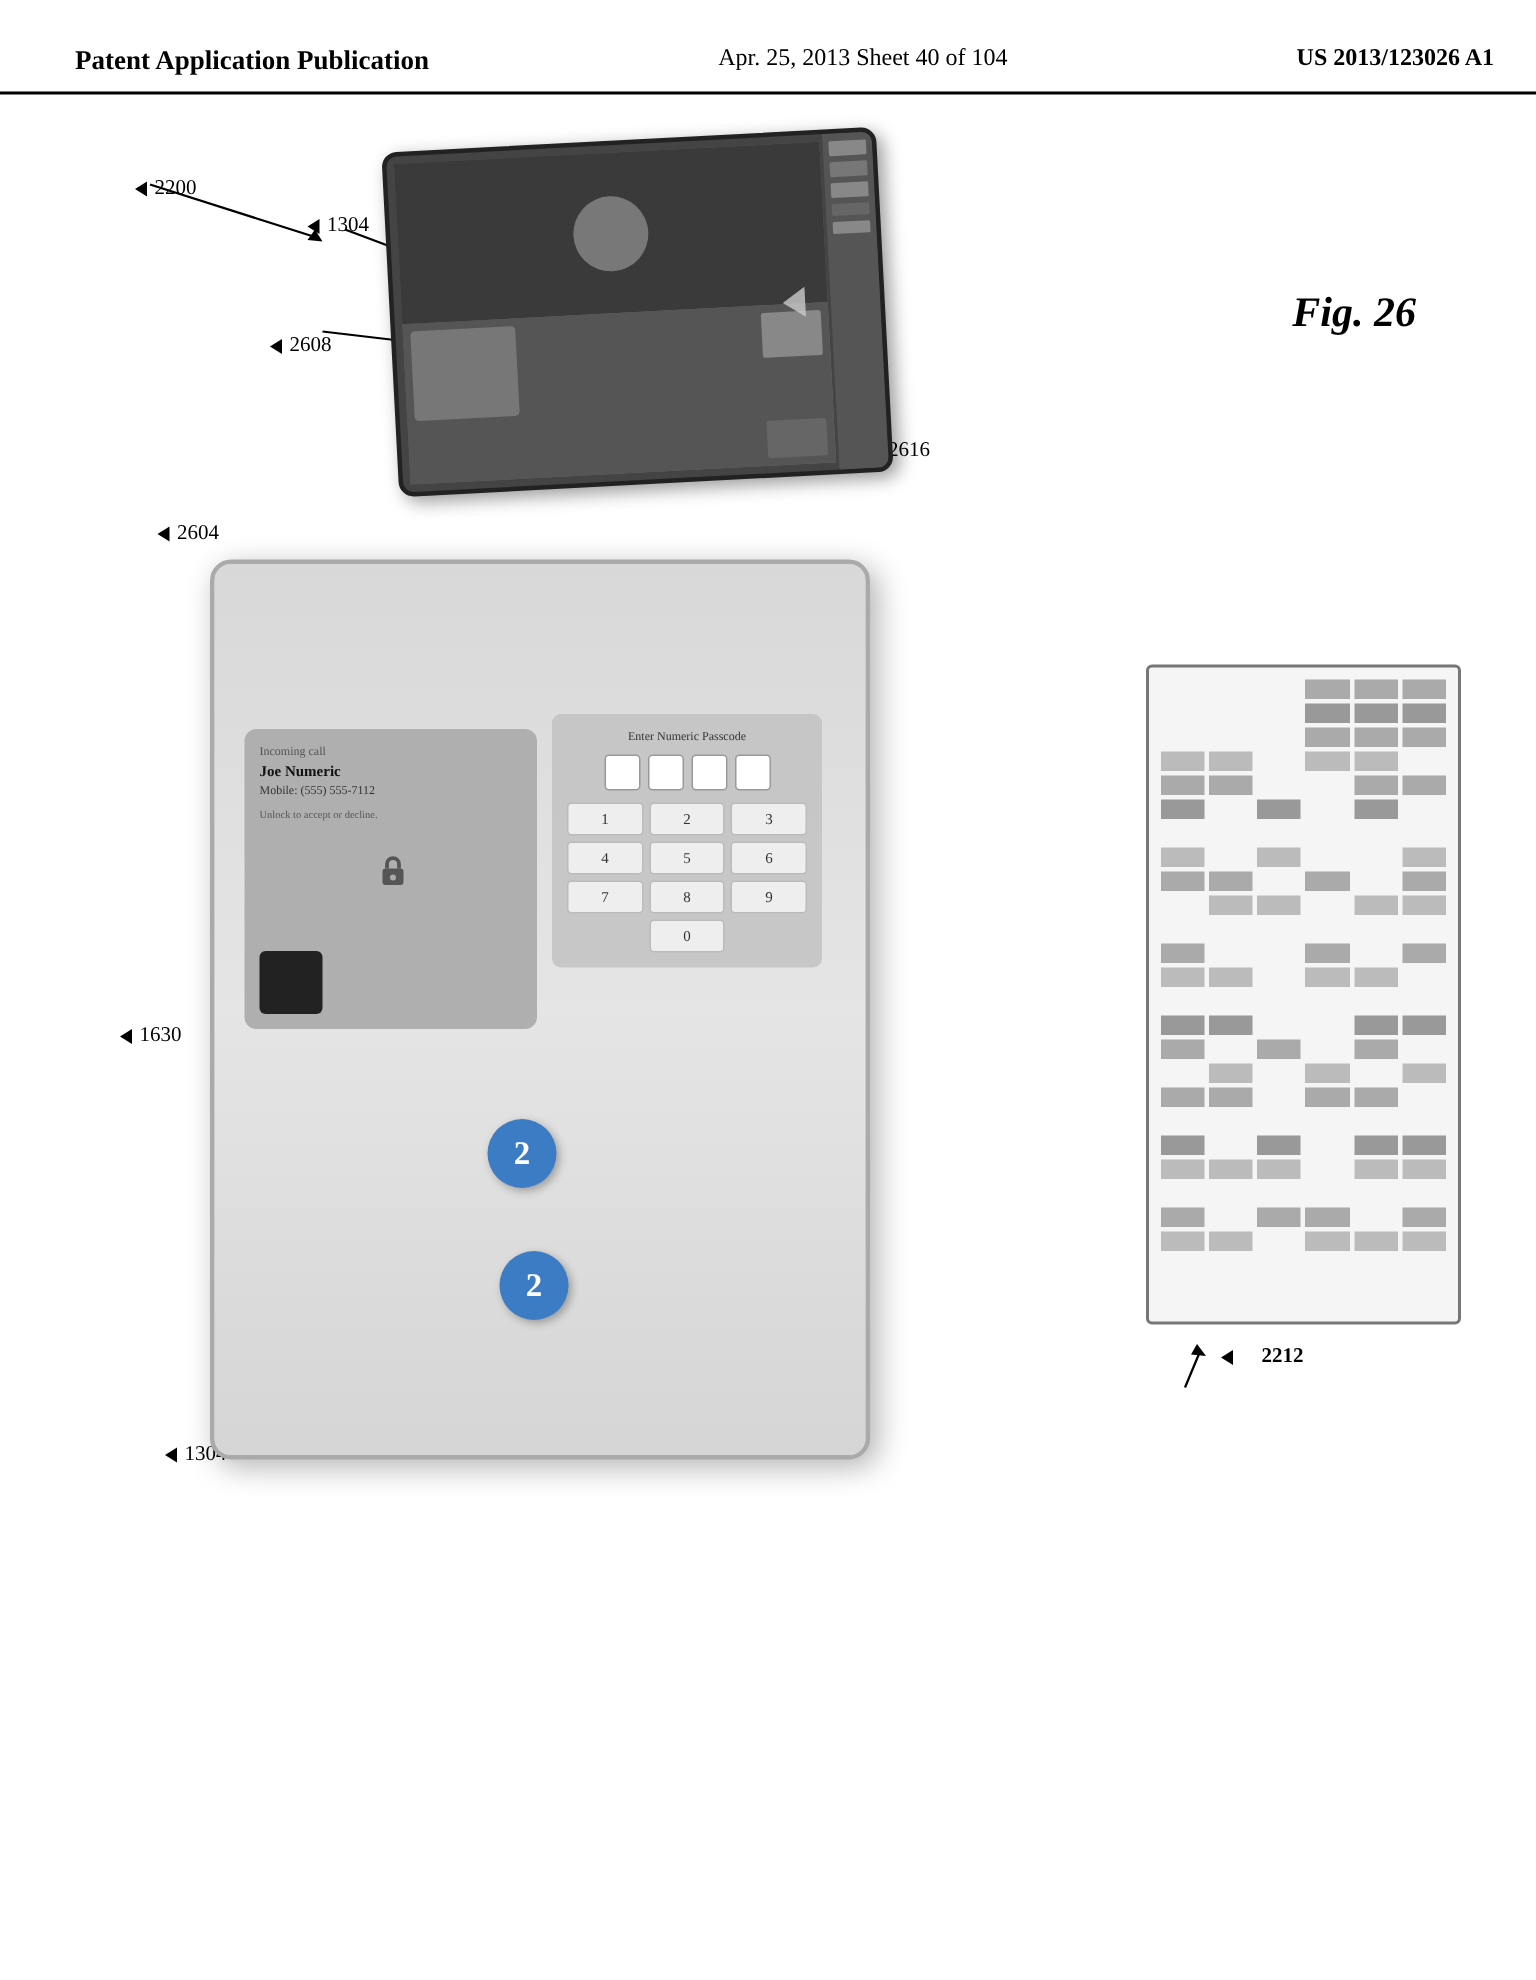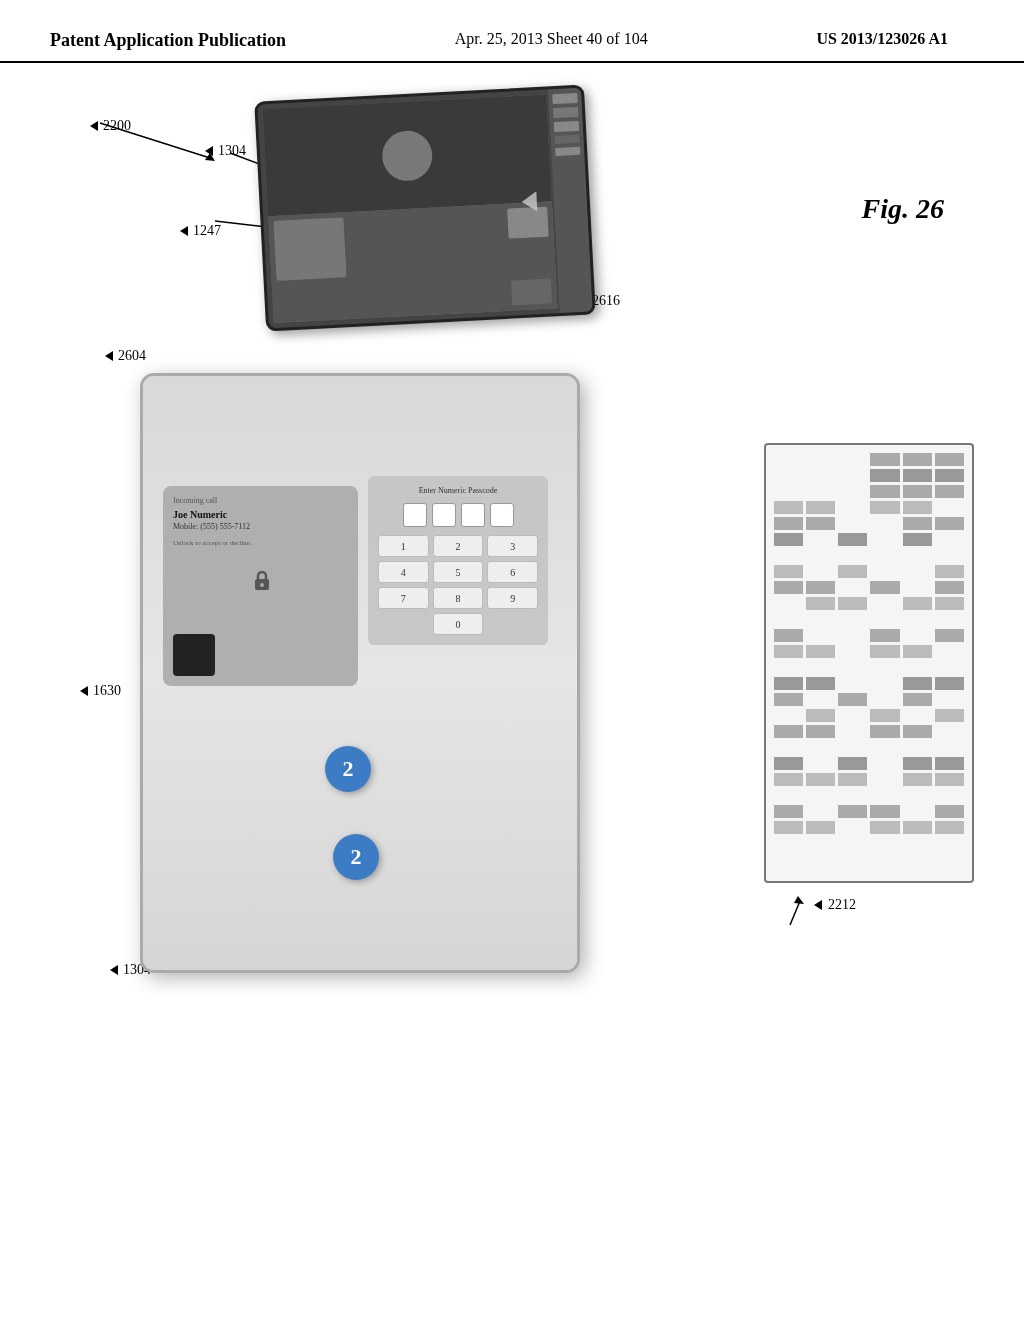--- a/index.html
+++ b/index.html
@@ -10,21 +10,21 @@
       font-family: 'Times New Roman', Times, serif;
       position: relative;
       overflow: hidden;
     }
 
     
     .header {
       display: flex;
       justify-content: space-between;
       align-items: flex-start;
-      padding: 30px 76px 10px 50px;
+      padding: 30px 28px 10px 50px;
       border-bottom: 2px solid #000;
     }
     .header-left {
       font-size: 18px;
       font-weight: bold;
     }
     .header-center {
       font-size: 16px;
       text-align: left;
     }
@@ -108,21 +108,21 @@
       <span>2200</span>
     </div>
 
     <div style="position:absolute; top:60px; left:145px; font-size:14px; display:flex; align-items:center; gap:5px;">
       <span style="display:inline-block; width:0; height:0; border-top:5px solid transparent; border-bottom:5px solid transparent; border-right:8px solid #000;"></span>
       <span>1304</span>
     </div>
 
     <div style="position:absolute; top:140px; left:120px; font-size:14px; display:flex; align-items:center; gap:5px;">
       <span style="display:inline-block; width:0; height:0; border-top:5px solid transparent; border-bottom:5px solid transparent; border-right:8px solid #000;"></span>
-      <span>1247</span>
+      <span>2608</span>
     </div>
 
     <div style="position:absolute; top:210px; right:40px; font-size:14px; display:flex; align-items:center; gap:5px;">
       <span style="display:inline-block; width:0; height:0; border-top:5px solid transparent; border-bottom:5px solid transparent; border-right:8px solid #000;"></span>
       <span>2616</span>
     </div>
 
     <div style="position:absolute; top:10px; left:200px; width:330px; height:230px; transform: rotate(-3deg);">
       <div style="width:100%; height:100%; background:#444; border-radius:10px; border:3px solid #222; overflow:hidden; position:relative; box-shadow: 4px 4px 12px rgba(0,0,0,0.4);">
 
@@ -220,21 +220,21 @@
         </div>
 
         <div style="position:absolute; bottom:90px; left:190px; width:46px; height:46px; background:#3b7cc4; border-radius:50%; display:flex; align-items:center; justify-content:center; color:#fff; font-size:22px; font-weight:bold; box-shadow: 2px 2px 6px rgba(0,0,0,0.3);">2</div>
 
       </div>
     </div>
   </div>
 
   <div style="position:absolute; top:380px; right:30px; width:240px; height:470px;">
 
-    <div style="position:absolute; bottom:0px; left:60px; font-size:14px; display:flex; align-items:center; gap:6px;">
+    <div style="position:absolute; bottom:0px; left:60px; font-size:14px; display:flex; align-items:center; gap:19px;font-weight:bold;">
       <span style="display:inline-block; width:0; height:0; border-top:5px solid transparent; border-bottom:5px solid transparent; border-right:8px solid #000;"></span>
       <span>2212</span>
     </div>
 
     <div style="position:absolute; top:0; left:10px; width:210px; height:440px; background:#f5f5f5; border:2px solid #777; border-radius:4px; padding:8px; overflow:hidden;">
 
       <div style="display:grid; grid-template-columns:repeat(6, 1fr); gap:3px; width:100%;">
 
         <div style="height:13px; background:transparent;"></div>
         <div style="height:13px; background:transparent;"></div>

